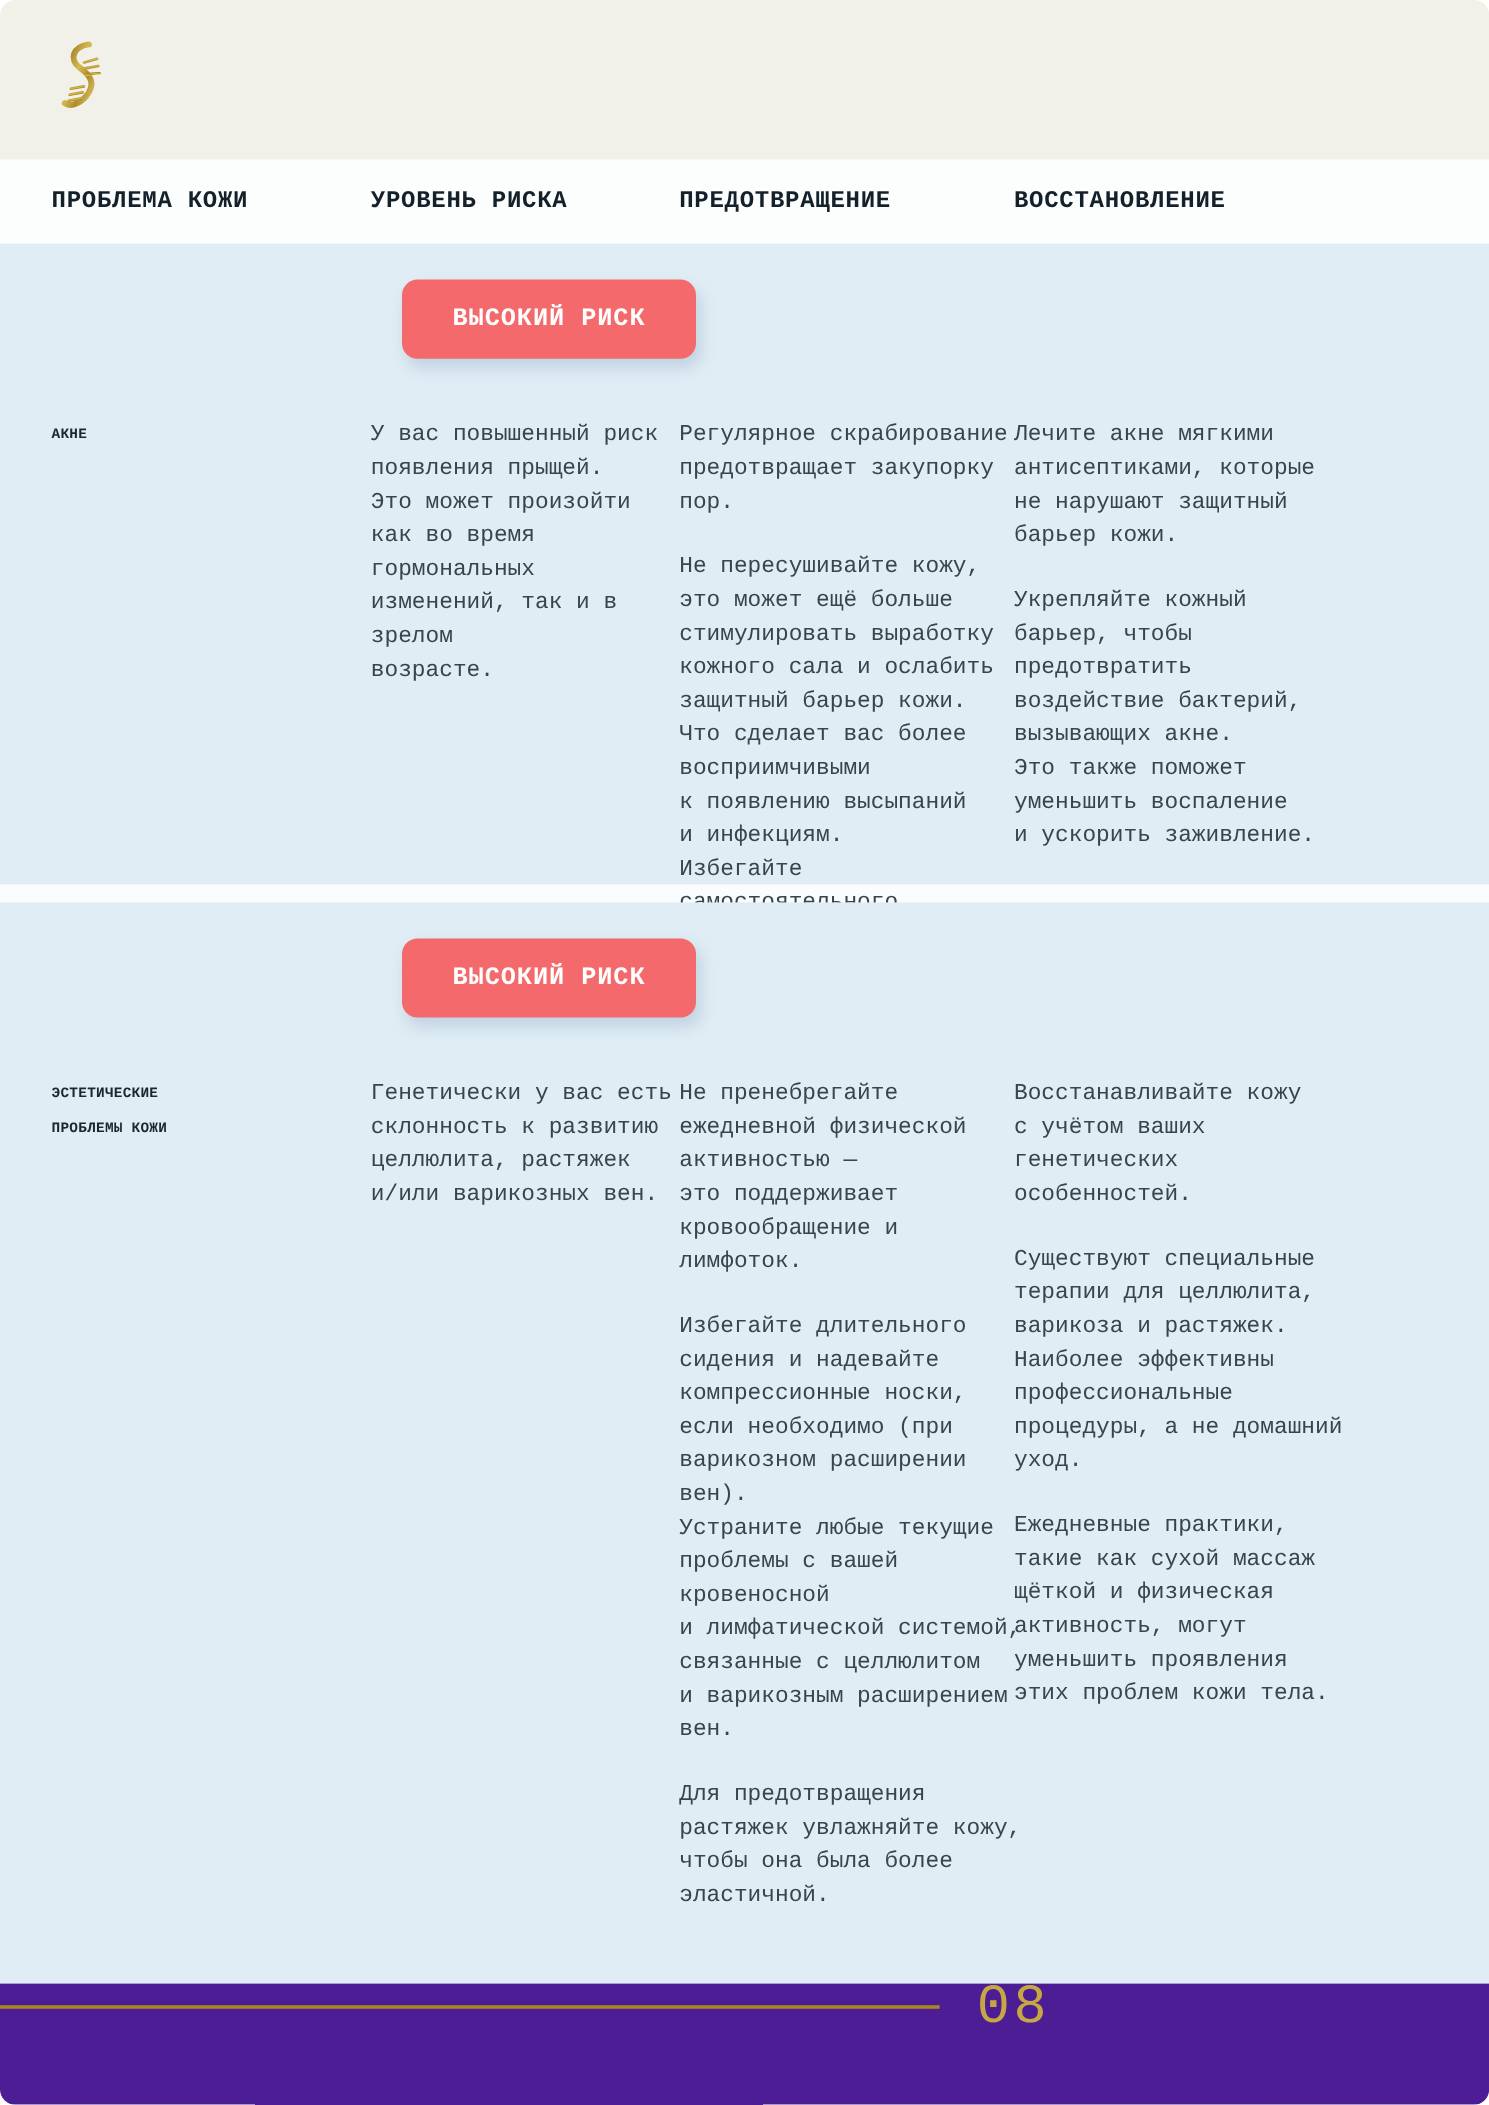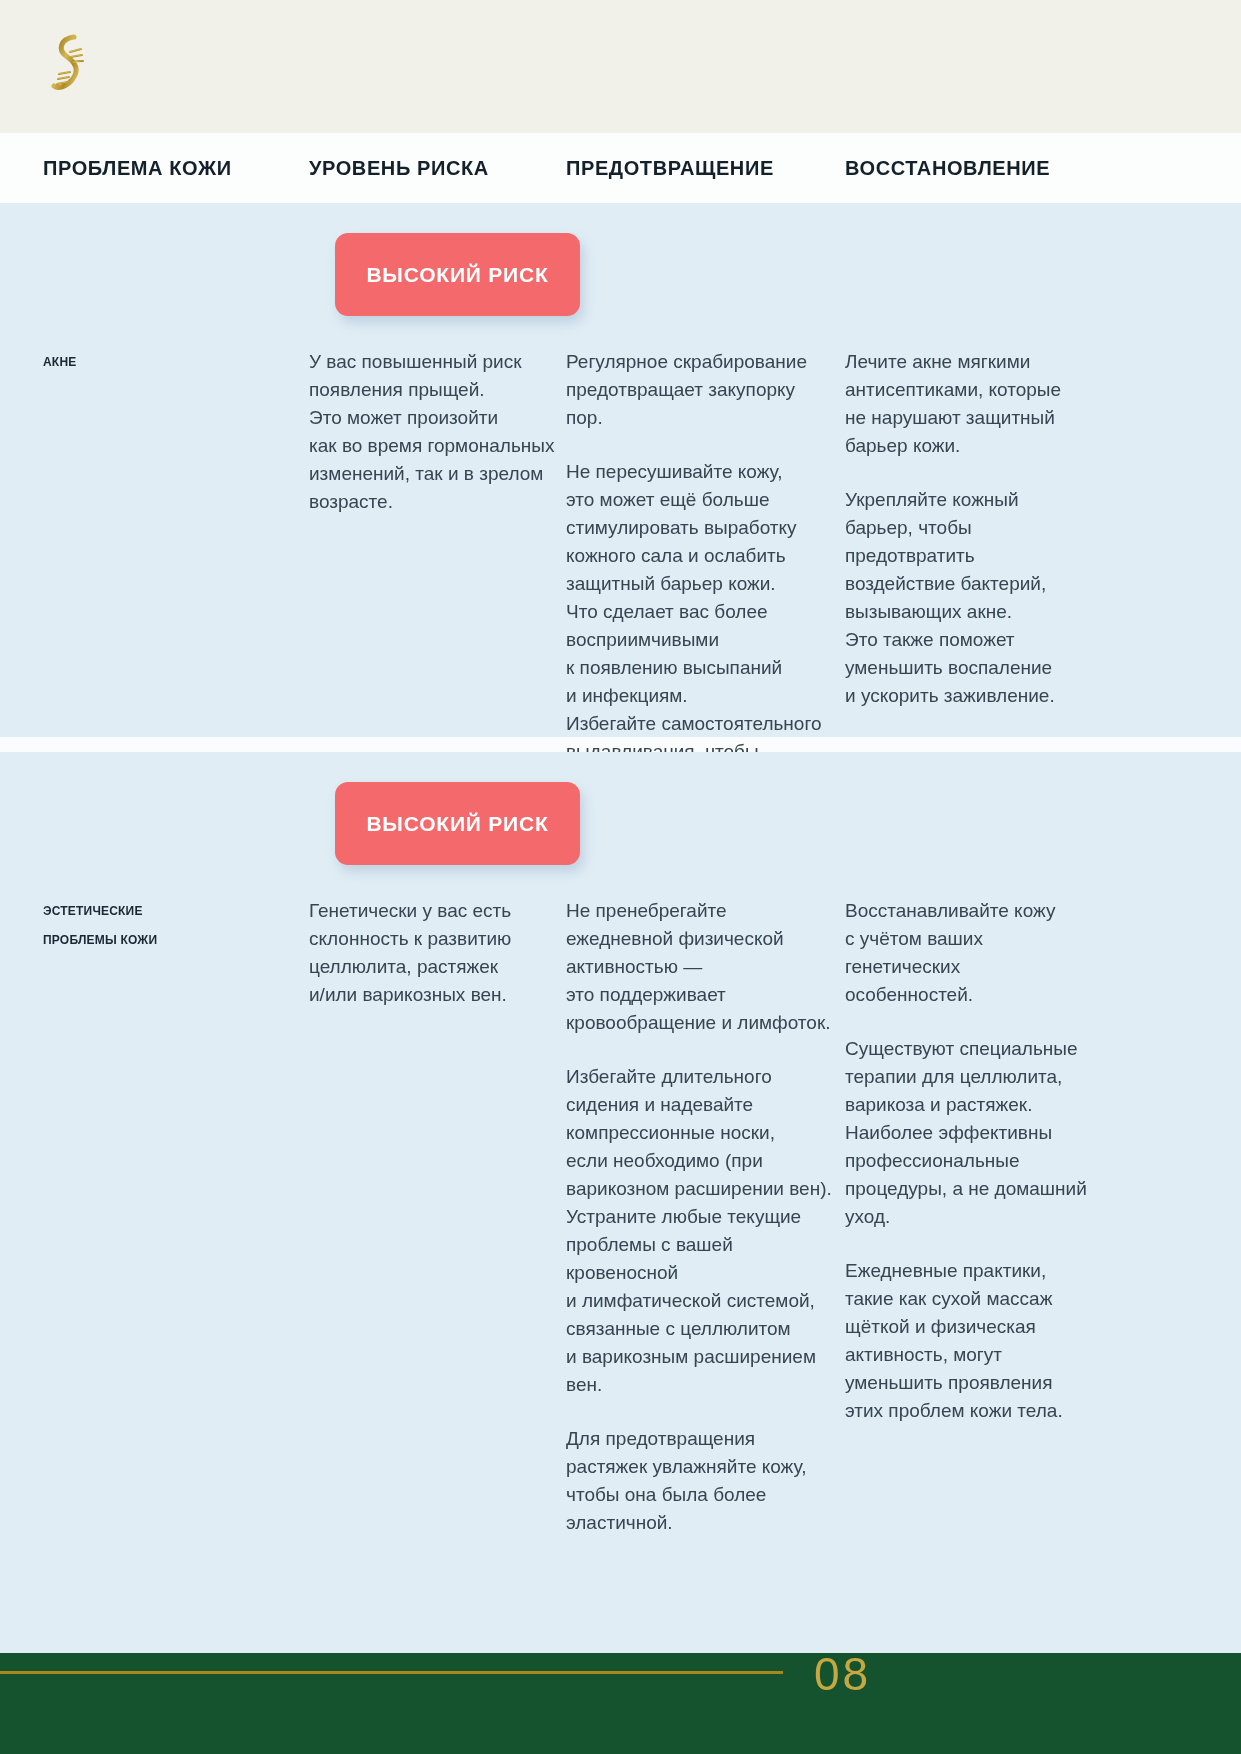--- a/index.html
+++ b/index.html
@@ -1,19 +1,20 @@
 <!DOCTYPE html>
 <html lang="ru"><head>
 <meta charset="utf-8">
 <style>
   html,body { margin:0; padding:0; background:#ffffff; }
   .page {
     position:relative; width:1241px; height:1754px;
     background:#fbfcfd; overflow:hidden;
-    font-family:Liberation Sans, sans-serif;
+    font-family:Liberation Mono, monospace;
+    border-radius:13px;
   }
   
   .top-band {
     position:absolute; left:0; top:0; width:100%; height:133px;
     background:#f1f0e9;
   }
   .logo { position:absolute; left:50px; top:34px; width:40px; height:64px; }
   
   .header-row {
     position:absolute; left:0; top:133px; width:100%; height:70px;
@@ -24,21 +25,21 @@
     font-weight:800; font-size:20px; letter-spacing:0.6px; color:#14212b;
     white-space:nowrap;
   }
   .hc1 { left:43px; }  .hc2 { left:309px; }
   .hc3 { left:566px; } .hc4 { left:845px; }
   
   .risk-section { position:absolute; left:0; width:100%; background:#e0edf5; }
   .s1 { top:203px; height:534px; }
   .s2 { top:752px; height:901px; }
   .badge {
-    position:absolute; left:335px; top:30px; width:245px; height:83px;
+    position:absolute; left:335px; top:30px; width:245px; height:66px;
     background:#f4696b; border-radius:13px;
     color:#ffffff; font-weight:700; font-size:21px; letter-spacing:0.8px;
     display:flex; align-items:center; justify-content:center;
     box-shadow:4px 7px 12px rgba(110,145,175,0.28);
     white-space:nowrap;
   }
   .col {
     position:absolute; top:145px;
     font-size:19px; line-height:28px; color:#36454f;
   }
@@ -48,21 +49,21 @@
     left:43px; width:270px;
     font-weight:700; font-size:12px; line-height:29px; color:#1b2832;
     white-space:pre-line; letter-spacing:0.2px;
   }
   .col-risk { left:309px; width:265px; }
   .col-prev { left:566px; width:292px; }
   .col-rec  { left:845px; width:280px; }
   
   .footer {
     position:absolute; left:0; top:1653px; width:100%; height:101px;
-    background:#14532d;
+    background:#4c1d95;
   }
   .gold-line {
     position:absolute; left:0; top:18px; width:783px; height:3px;
     background:#a7871e;
   }
   .page-number {
     position:absolute; left:814px; top:-6px;
     font-size:46px; font-weight:400; letter-spacing:3px;
     color:#c7a741;
   }

